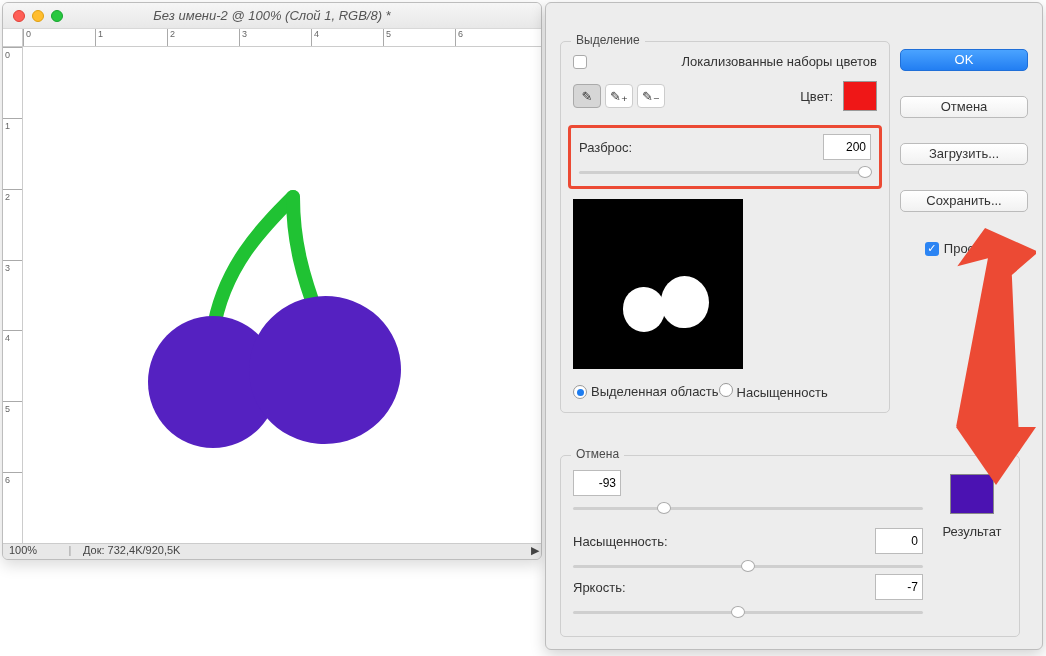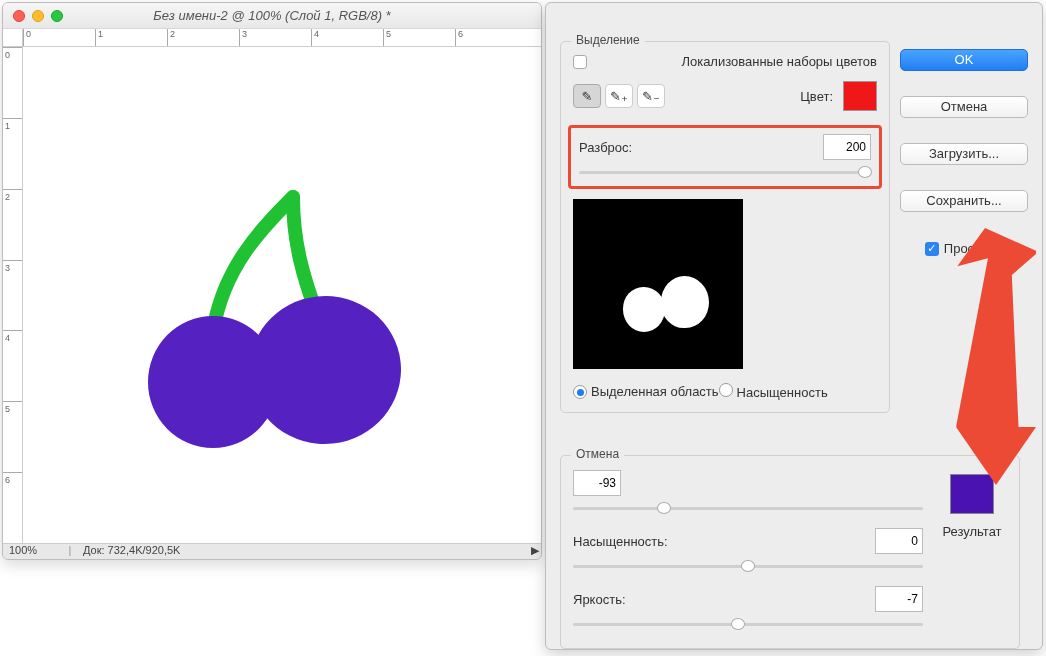--- a/index.html
+++ b/index.html
@@ -207,21 +207,21 @@
 
         <div class="row" style="margin-top:12px;">
           <label>Насыщенность:</label>
           <input class="numinput" value="0" style="">
         </div>
         <div class="slider">
             <div class="track"></div>
             <div class="thumb" id="sat-thumb" style="left: 50%;"></div>
           </div>
 
-        <div class="row" style="margin-top:12px;align-items:center;">
+        <div class="row" style="margin-top:0;align-items:center;">
           <label>Яркость:</label>
           <input class="numinput" value="-7" style="">
         </div>
         <div class="slider">
             <div class="track"></div>
             <div class="thumb" id="lgt-thumb" style="left: 47%;"></div>
           </div>
       </div>
 
       <div class="replace-side">

